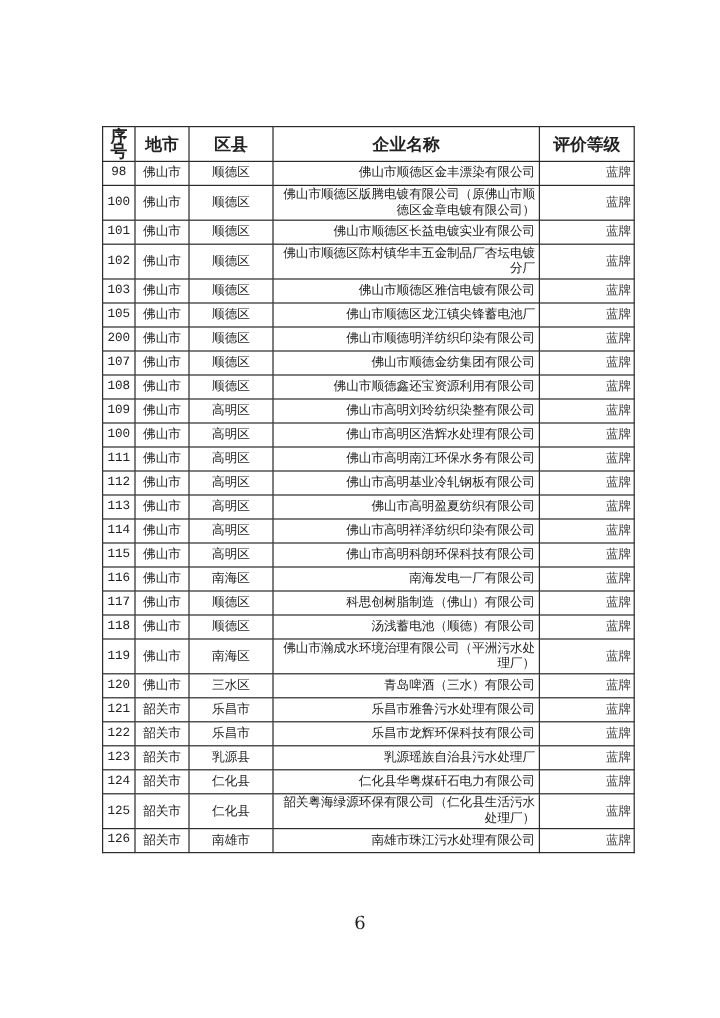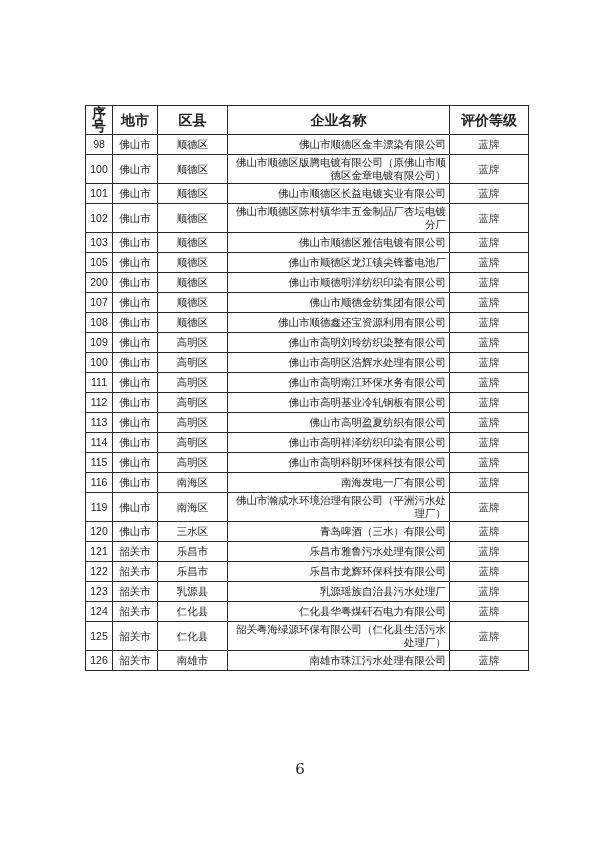--- a/index.html
+++ b/index.html
@@ -43,24 +43,24 @@
     height:16px;
     font-size:14px;
   }
   .doc-table tbody tr{height:20px;}
   .doc-table td.company{
     text-align:right;
     padding-left:3px;
     padding-right:3px;
   }
   .doc-table td.no{
-    font-family:Liberation Sans, sans-serif;
+    font-family:Liberation Mono, monospace;
     font-size:10.5px;
   }
-  .doc-table td.grade{color:var(--grade-color);}
+  .doc-table td.grade{color:var(--grade-color);text-align:right;}
   .page-number{
     position:absolute;
     top:760px;left:0;
     width:100%;
     text-align:center;
     font-family:"DejaVu Serif",serif;
     font-size:15px;
     color:#1c1c1c;
   }
 </style>
@@ -198,20 +198,34 @@
     <td class="grade">蓝牌</td>
   </tr>
       <tr>
     <td class="no">116</td>
     <td>佛山市</td>
     <td>南海区</td>
     <td class="company">南海发电一厂有限公司</td>
     <td class="grade">蓝牌</td>
   </tr>
       <tr>
+    <td class="no">117</td>
+    <td>佛山市</td>
+    <td>顺德区</td>
+    <td class="company">科思创树脂制造（佛山）有限公司</td>
+    <td class="grade">蓝牌</td>
+  </tr>
+      <tr>
+    <td class="no">118</td>
+    <td>佛山市</td>
+    <td>顺德区</td>
+    <td class="company">汤浅蓄电池（顺德）有限公司</td>
+    <td class="grade">蓝牌</td>
+  </tr>
+      <tr>
     <td class="no">119</td>
     <td>佛山市</td>
     <td>南海区</td>
     <td class="company">佛山市瀚成水环境治理有限公司（平洲污水处理厂）</td>
     <td class="grade">蓝牌</td>
   </tr>
       <tr>
     <td class="no">120</td>
     <td>佛山市</td>
     <td>三水区</td>

